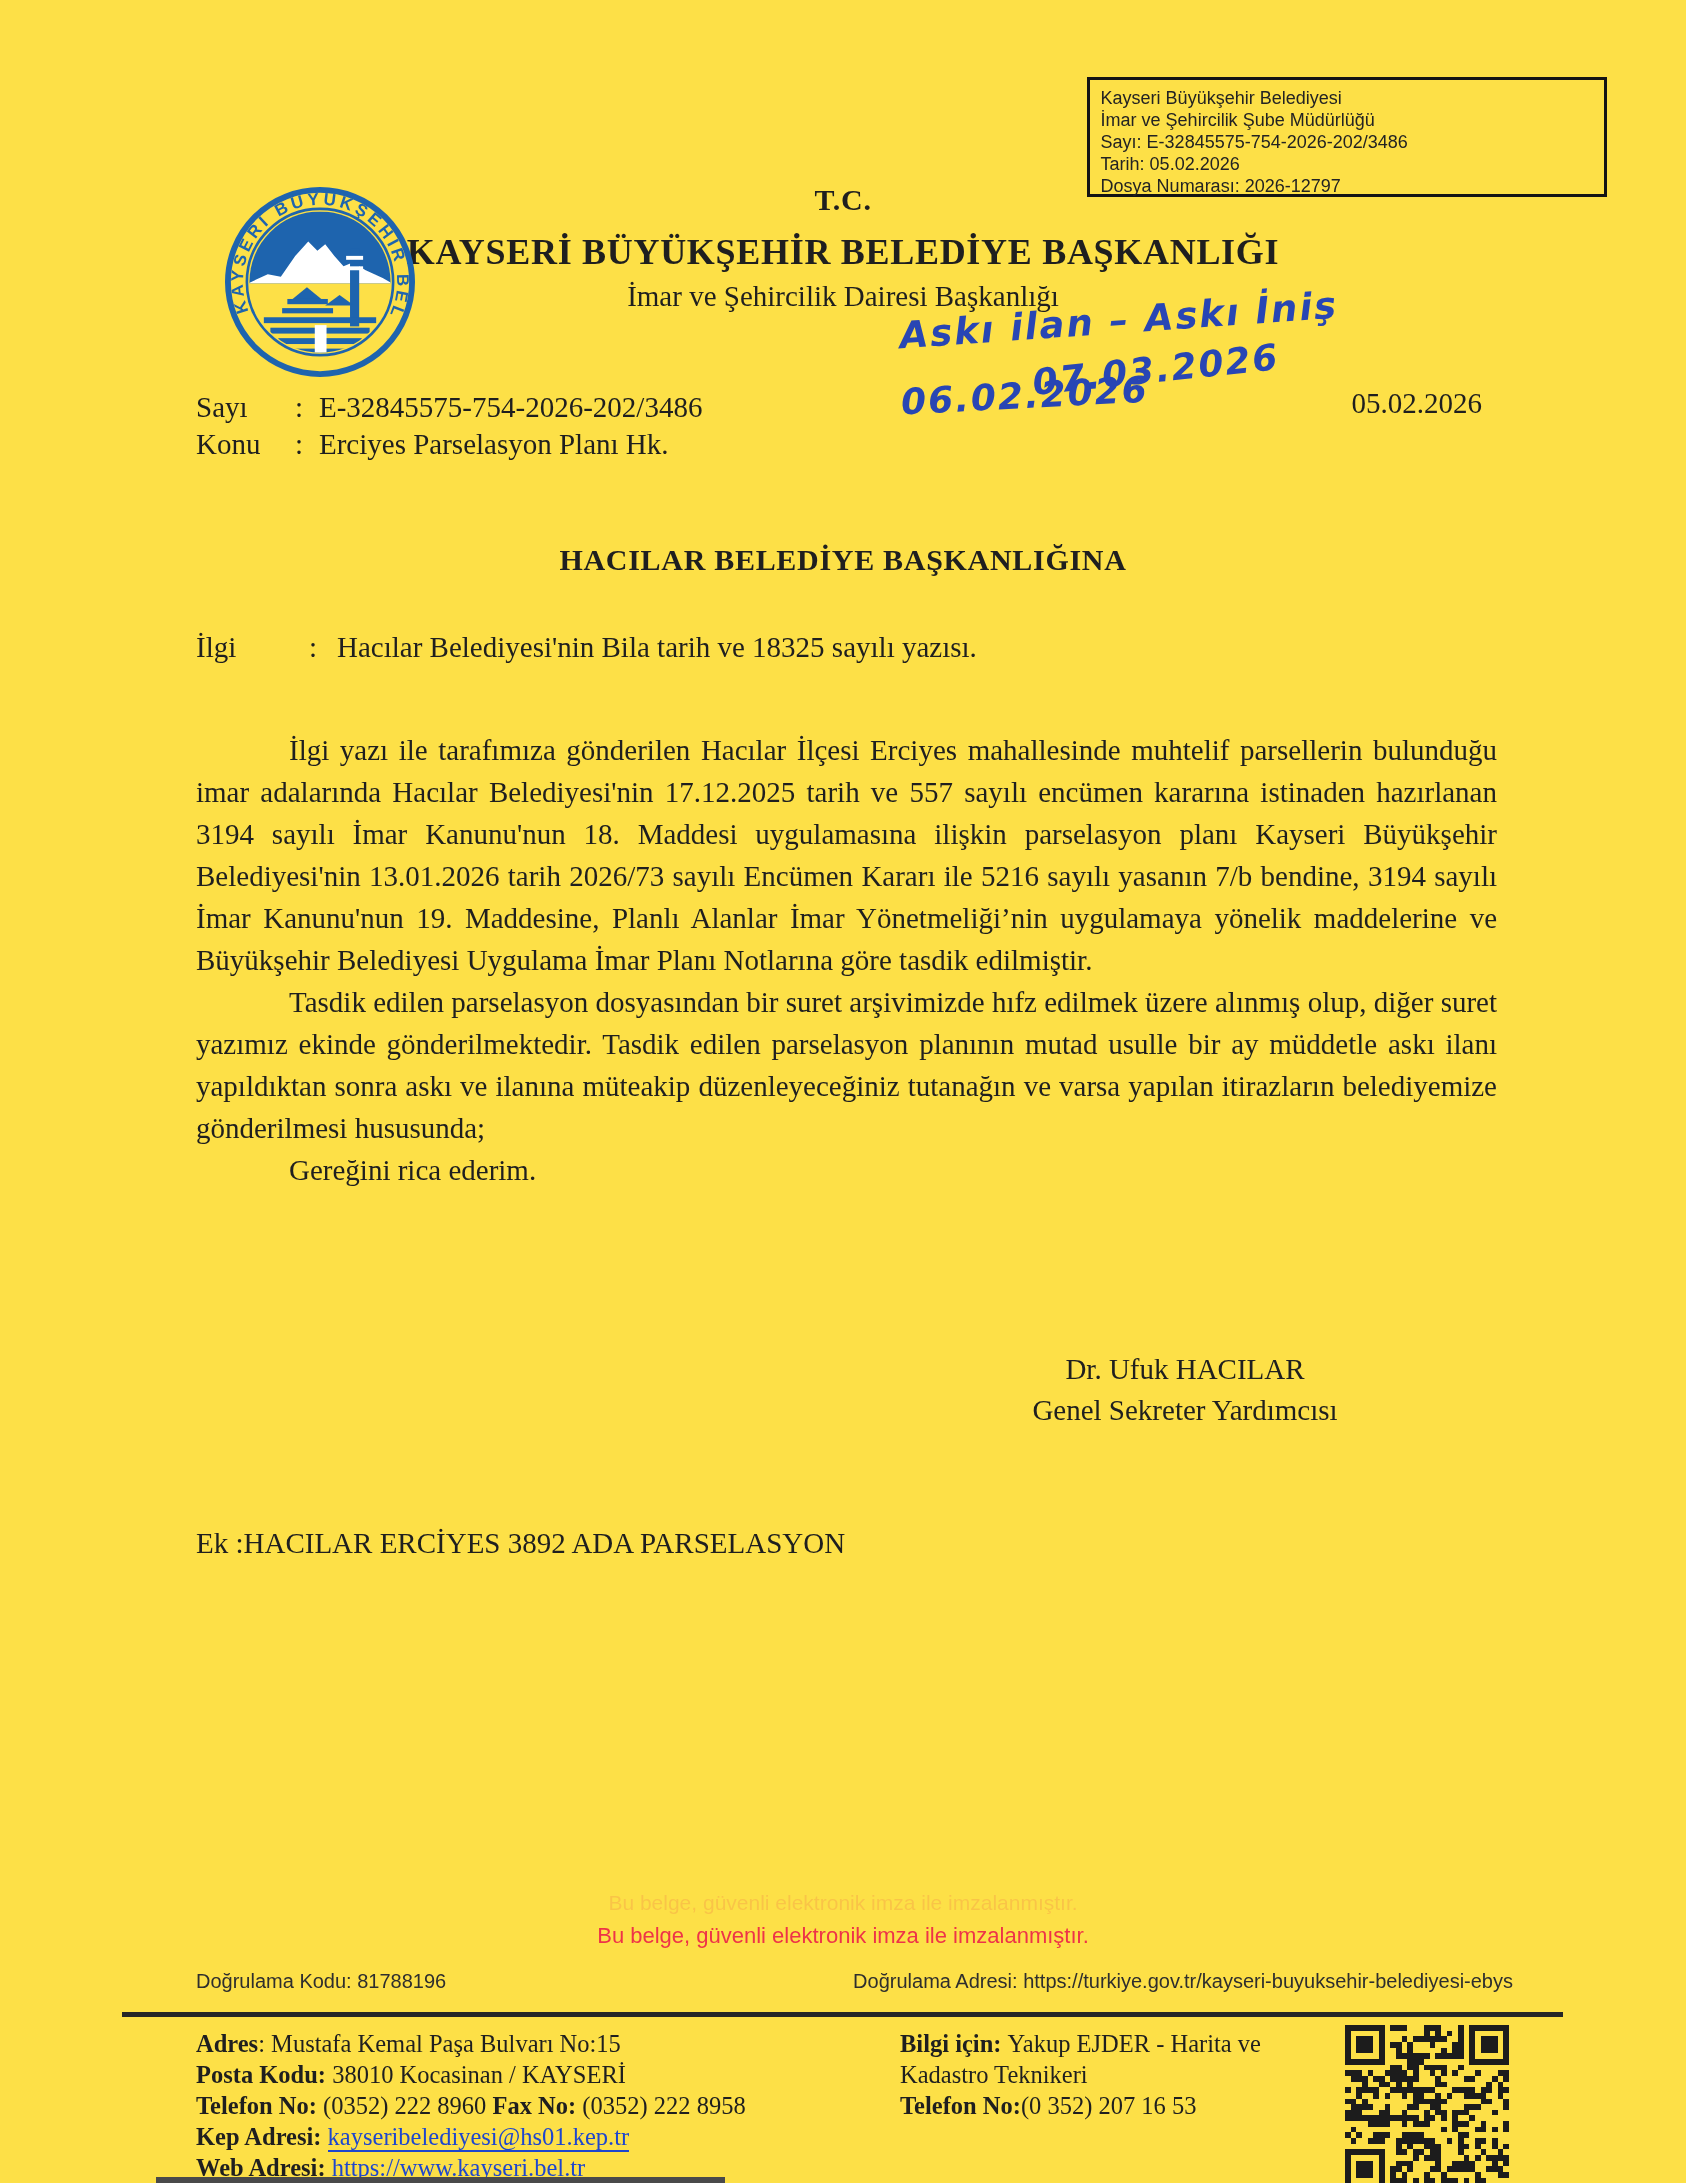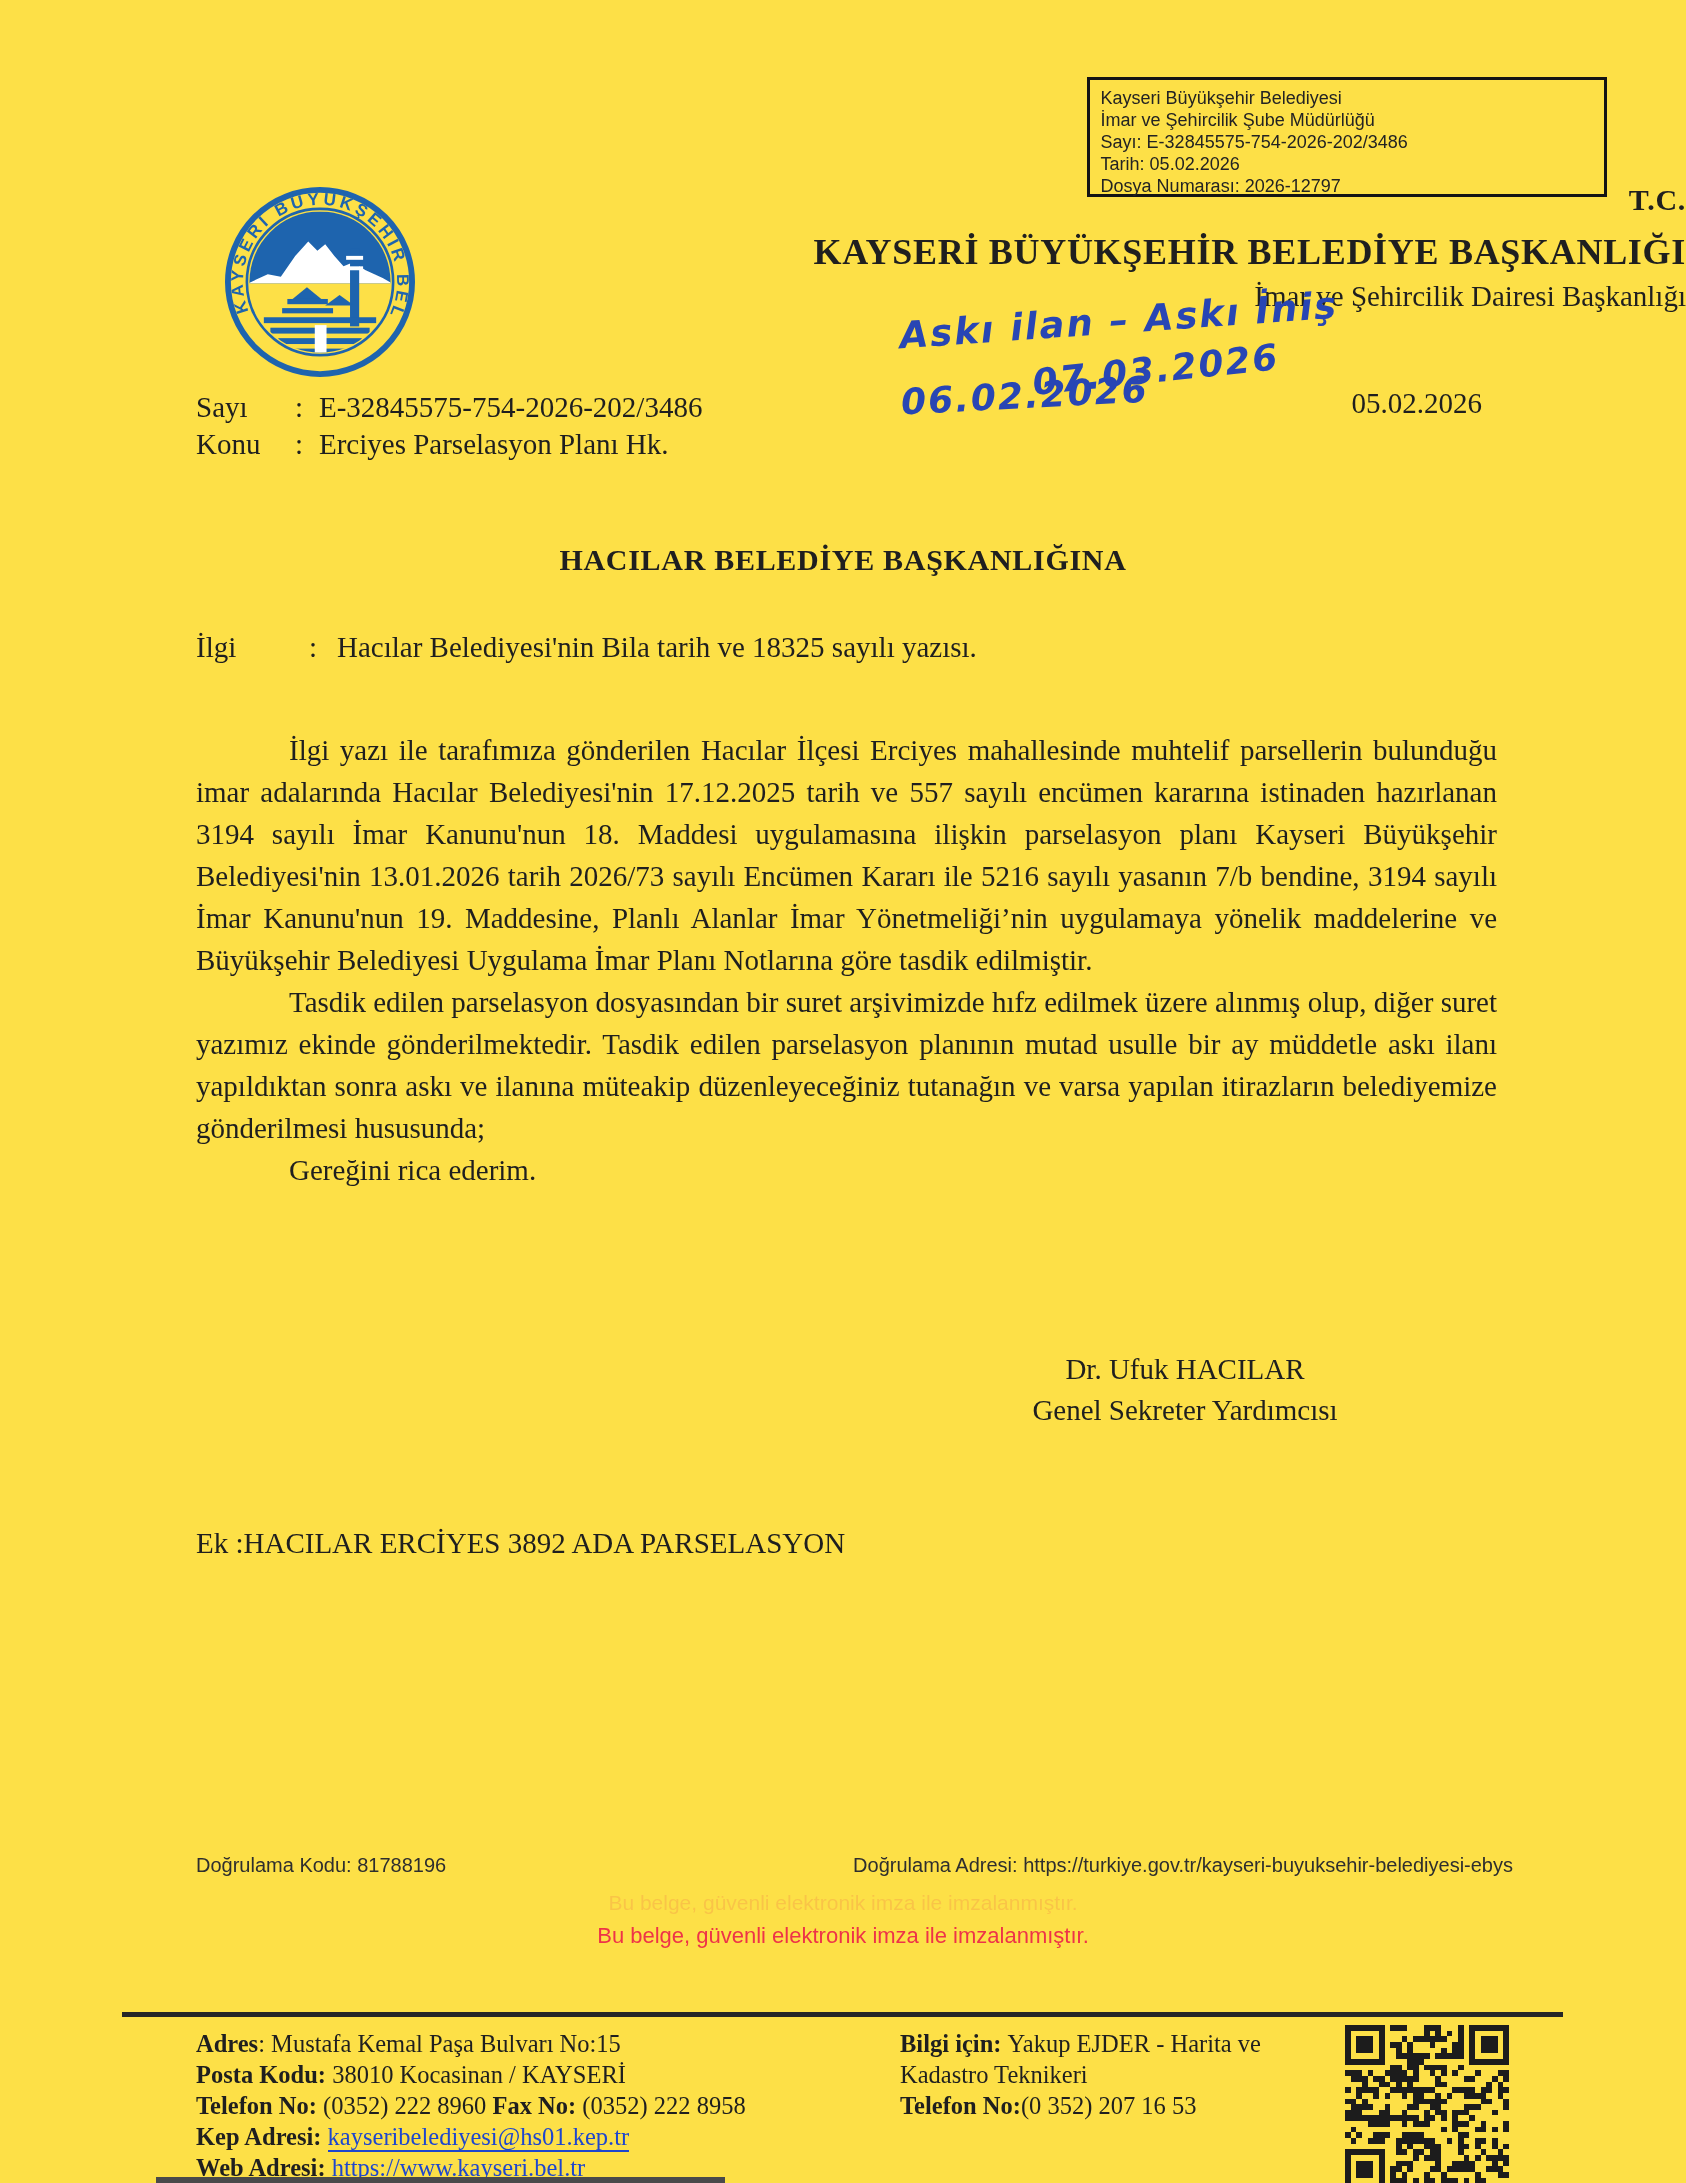--- a/index.html
+++ b/index.html
@@ -8,21 +8,21 @@
     overflow:hidden;color:#1f1f1f;font-family:"Liberation Serif","DejaVu Serif",serif;
   }
   
   .stamp-box{
     position:absolute;left:1087px;top:77px;width:493px;height:99px;
     border:3.3px solid #141414;padding:7.3px 10.6px;
     font-family:"Liberation Sans","DejaVu Sans",sans-serif;
     font-size:18px;line-height:22px;color:#232323;
   }
   
-  .header{position:absolute;left:0;right:0;top:183px;text-align:right;}
+  .header{position:absolute;left:0;right:0;top:183px;text-align:center;}
   .tc{font-size:30px;font-weight:bold;letter-spacing:0.7px;}
   .main-title{font-size:36px;font-weight:bold;margin-top:14px;letter-spacing:0.7px;}
   .sub-title{font-size:29px;margin-top:6.6px;}
   
   .logo{position:absolute;left:222px;top:171px;width:196px;height:222px;}
   
   .hand{
     position:absolute;color:#2846b4;
     font-family:"DejaVu Sans",sans-serif;font-style:italic;font-weight:600;
     letter-spacing:2px;white-space:nowrap;
@@ -52,21 +52,21 @@
     text-align:center;font-size:29px;line-height:41px;}
   
   .attachment{position:absolute;left:196px;top:1527px;font-size:29px;}
   
   .esign-ghost{position:absolute;left:0;right:0;top:1891px;text-align:center;
     font-family:"Liberation Sans","DejaVu Sans",sans-serif;font-size:21px;
     color:#e8374a;opacity:0.16;filter:blur(0.7px);}
   .esign-notice{position:absolute;left:0;right:0;top:1923px;text-align:center;
     font-family:"Liberation Sans","DejaVu Sans",sans-serif;font-size:22px;
     color:#ee3348;}
-  .verify-row{position:absolute;left:196px;top:1854px;width:1317px;
+  .verify-row{position:absolute;left:196px;top:1970px;width:1317px;
     display:flex;justify-content:space-between;
     font-family:"Liberation Sans","DejaVu Sans",sans-serif;
     font-size:20px;color:#2e2e2e;}
   .rule{position:absolute;left:122px;top:2012px;width:1441px;height:4.6px;
     background:#262626;}
   
   .footer-left{position:absolute;left:196px;top:2028px;font-size:24.5px;line-height:31px;}
   .footer-left b{font-weight:bold;}
   .footer-right{position:absolute;left:900px;top:2028px;width:397px;
     font-size:24.5px;line-height:31px;}

